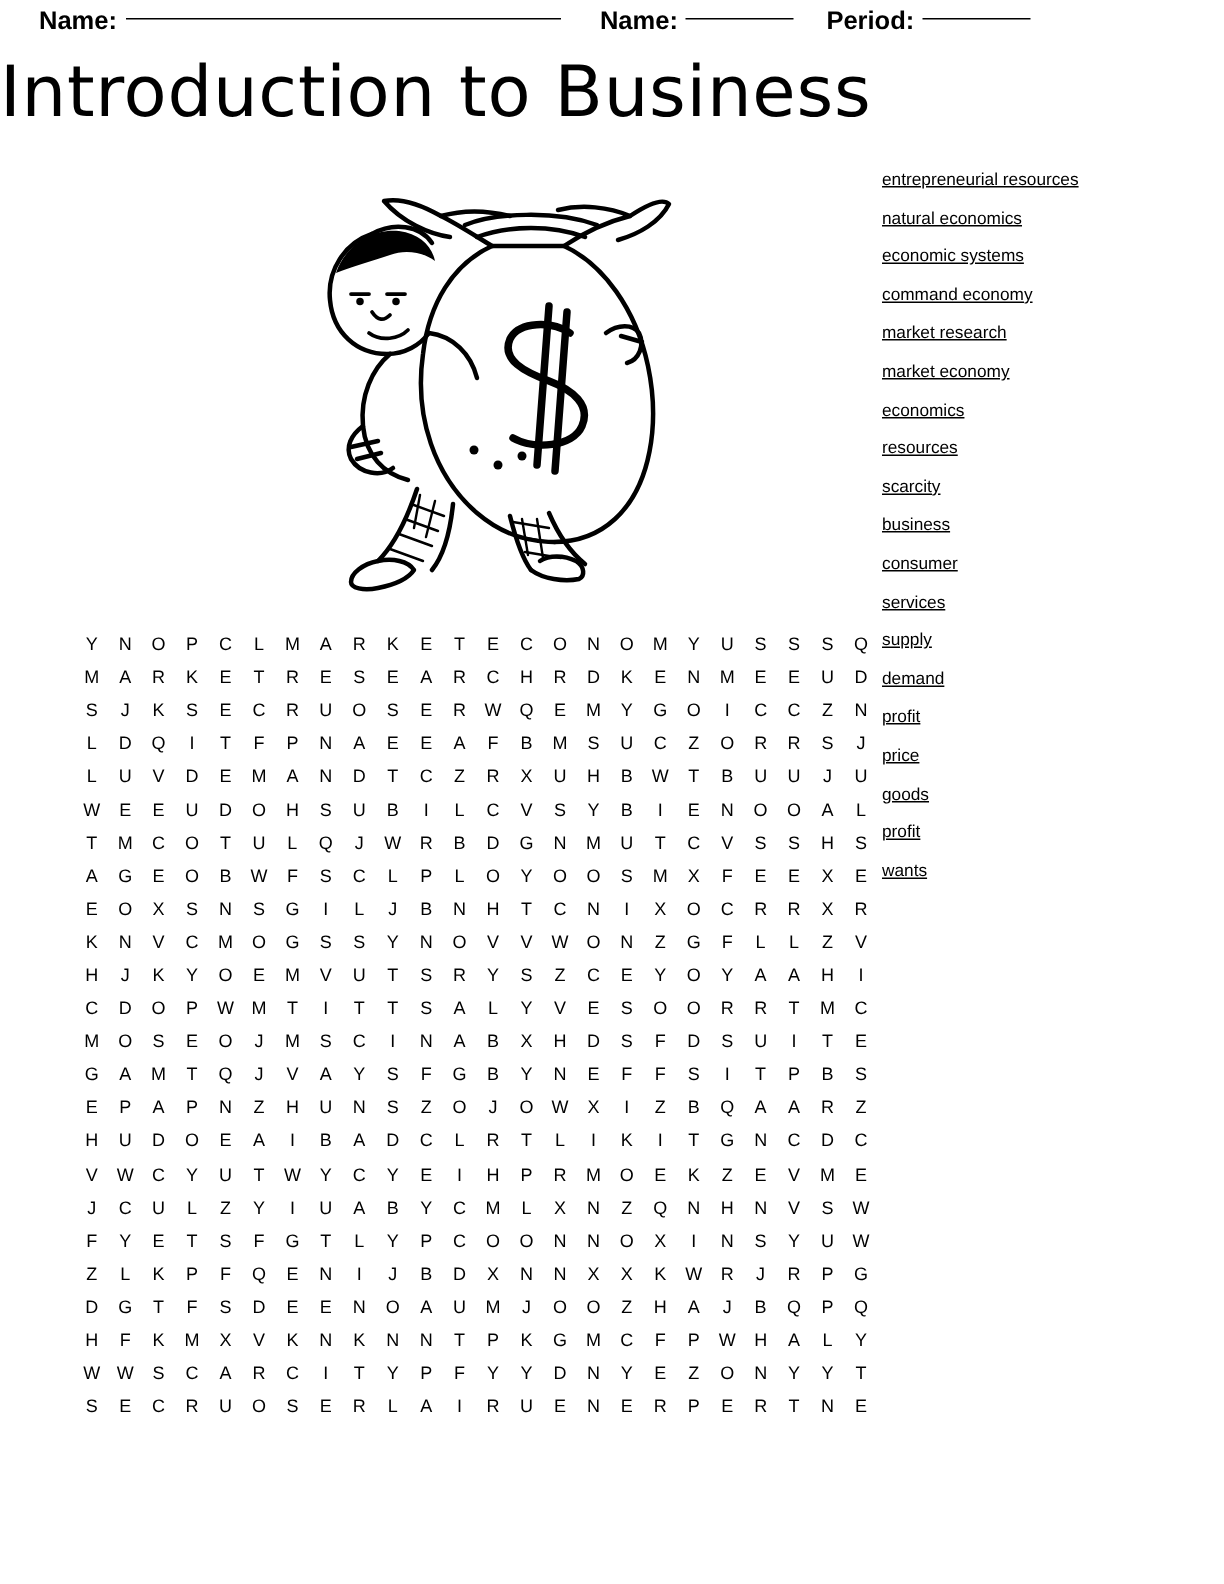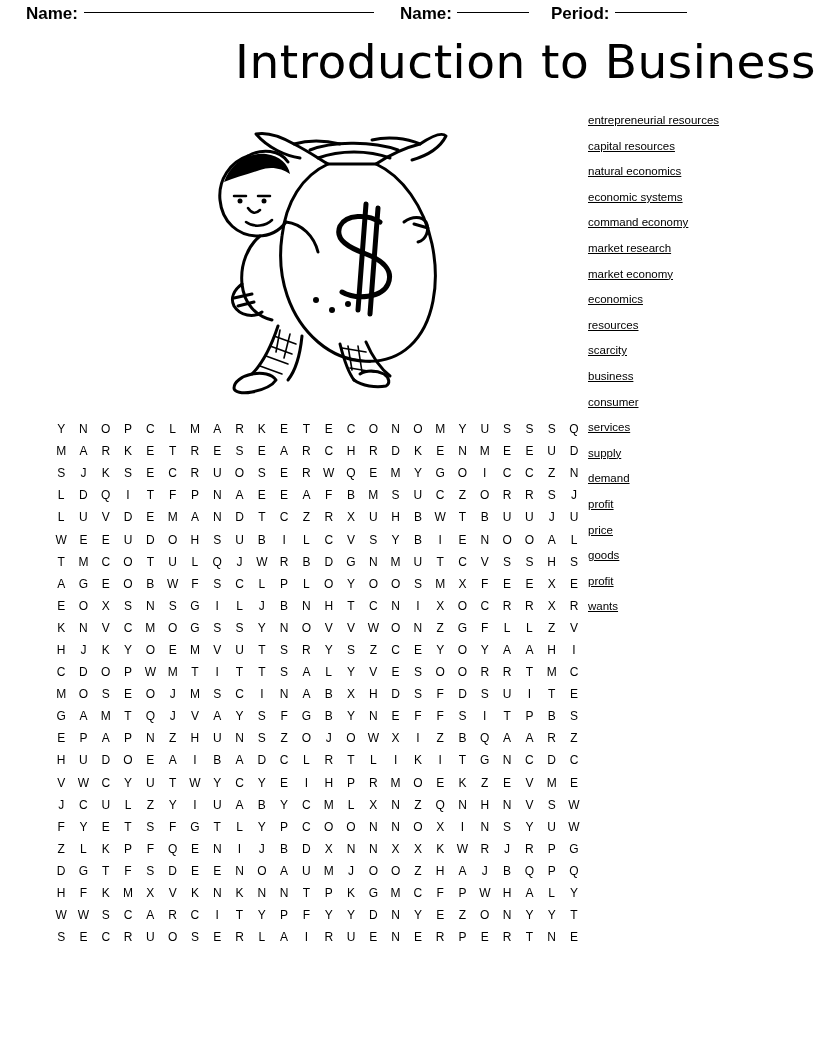--- a/index.html
+++ b/index.html
@@ -55,21 +55,21 @@
   .hdr-period {
     margin-left: 22px;
     white-space: nowrap;
   }
   
   .title {
     position: absolute;
     top: 34px;
     left: 0;
     width: 816px;
-    text-align: right;
+    text-align: left;
     font-family: "DejaVu Sans", sans-serif;
     font-size: 47px;
     font-weight: 400;
     letter-spacing: 0.5px;
   }
   
   .illustration {
     position: absolute;
     top: 104px;
     left: 190px;
@@ -191,21 +191,20 @@
 
         <circle cx="126" cy="196" r="3" fill="#000" stroke="none"></circle>
         <circle cx="142" cy="206" r="3" fill="#000" stroke="none"></circle>
         <circle cx="158" cy="200" r="3" fill="#000" stroke="none"></circle>
       </g>
     </svg>
   </div>
 
   <div class="wordlist">
     <div>entrepreneurial resources</div>
-    <div>capital resources</div>
     <div>natural economics</div>
     <div>economic systems</div>
     <div>command economy</div>
     <div>market research</div>
     <div>market economy</div>
     <div>economics</div>
     <div>resources</div>
     <div>scarcity</div>
     <div>business</div>
     <div>consumer</div>

